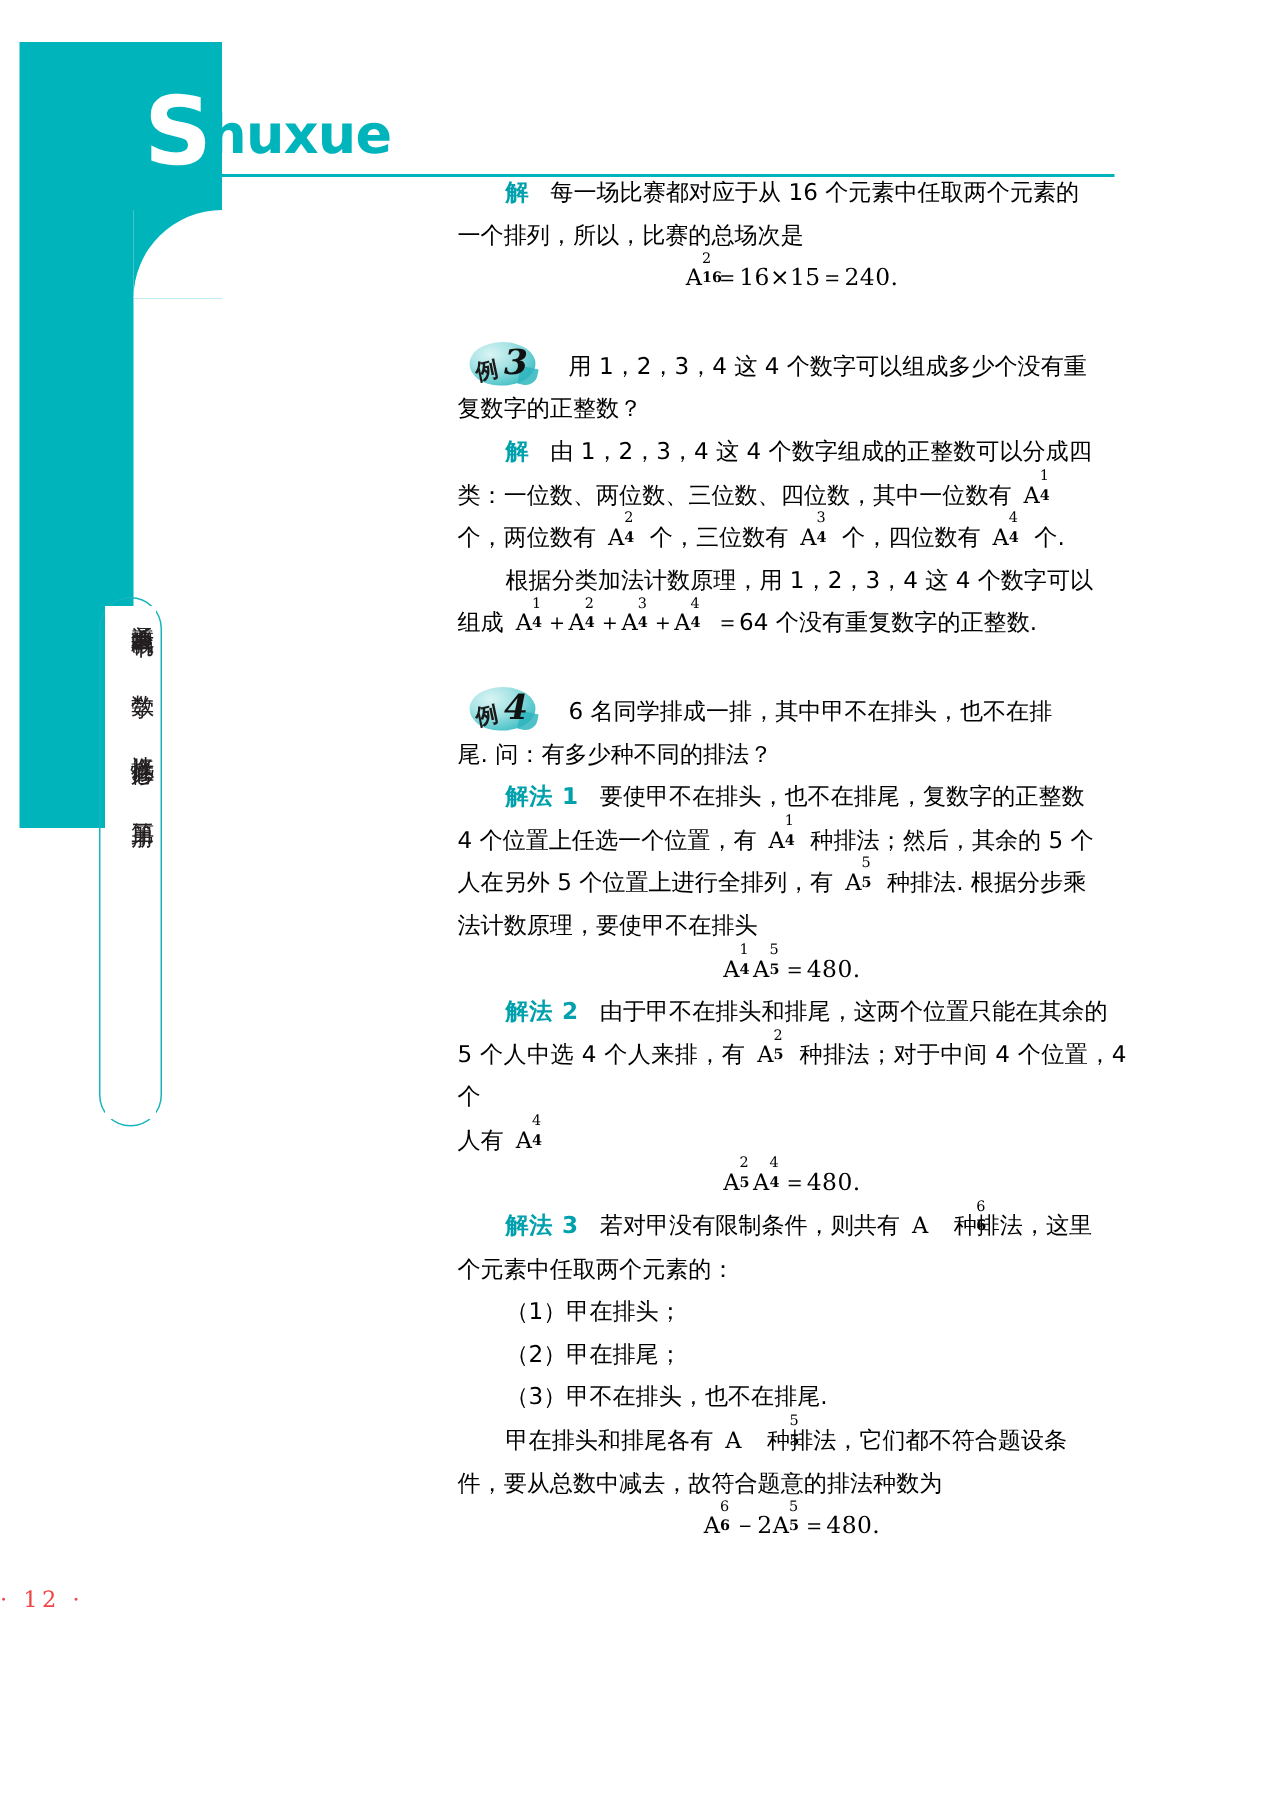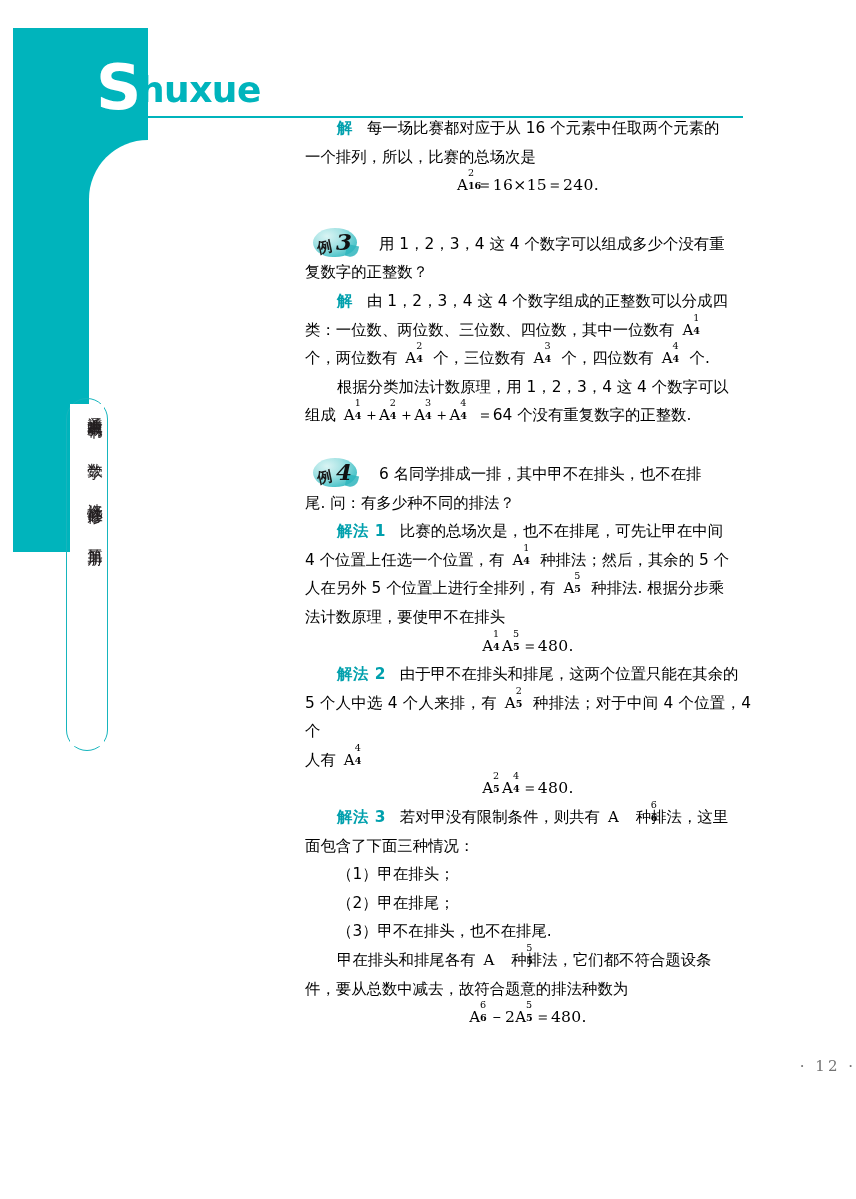--- a/index.html
+++ b/index.html
@@ -237,24 +237,24 @@
     color: #111111;
     line-height: 1;
   }
 
   
   .pagenum {
     position: absolute;
     left: 0;
     top: 1057px;
     width: 856px;
-    text-align: right;
+    text-align: left;
     font-family: "DejaVu Serif", "Liberation Serif", serif;
     font-size: 15px;
-    color: #737373;
+    color: #ef4444;
     letter-spacing: 3px;
   }
 </style>
 </head>
 <body>
 
 <div id="page">
 
   <div class="teal-wide"></div>
   <div class="teal-tall"></div>
@@ -276,33 +276,33 @@
     <p class="para">复数字的正整数？</p>
     <p class="para indent"><span class="label-jie">解</span><span class="spc"></span><span>由 1，2，3，4 这 4 个数字组成的正整数可以分成四</span></p>
     <p class="para"><span>类：一位数、两位数、三位数、四位数，其中一位数有</span><span class="spc-s"></span><span class="mA"><span class="base">A</span><span class="ss"><span class="sup">1</span><span class="sub">4</span></span></span></p>
     <p class="para"><span>个，两位数有</span><span class="spc-s"></span><span class="mA"><span class="base">A</span><span class="ss"><span class="sup">2</span><span class="sub">4</span></span></span><span class="spc-s"></span><span>个，三位数有</span><span class="spc-s"></span><span class="mA"><span class="base">A</span><span class="ss"><span class="sup">3</span><span class="sub">4</span></span></span><span class="spc-s"></span><span>个，四位数有</span><span class="spc-s"></span><span class="mA"><span class="base">A</span><span class="ss"><span class="sup">4</span><span class="sub">4</span></span></span><span class="spc-s"></span><span>个.</span></p>
     <p class="para indent">根据分类加法计数原理，用 1，2，3，4 这 4 个数字可以</p>
     <p class="para"><span>组成</span><span class="spc-s"></span><span class="mA"><span class="base">A</span><span class="ss"><span class="sup">1</span><span class="sub">4</span></span></span><span>＋</span><span class="mA"><span class="base">A</span><span class="ss"><span class="sup">2</span><span class="sub">4</span></span></span><span>＋</span><span class="mA"><span class="base">A</span><span class="ss"><span class="sup">3</span><span class="sub">4</span></span></span><span>＋</span><span class="mA"><span class="base">A</span><span class="ss"><span class="sup">4</span><span class="sub">4</span></span></span><span class="spc-s"></span><span>＝64 个没有重复数字的正整数.</span></p>
 
     <p class="para gap-lg"><span class="spc-s"></span><span class="ex-badge"><span class="bubble"></span><span class="tail"></span><span class="li">例</span><span class="num">4</span></span><span class="spc"></span><span>6 名同学排成一排，其中甲不在排头，也不在排</span></p>
     <p class="para">尾. 问：有多少种不同的排法？</p>
 
-    <p class="para indent"><span class="label-jie">解法 1</span><span class="spc"></span><span>比赛的总场次是，也不在排尾，可先让甲在中间</span></p>
+    <p class="para indent"><span class="label-jie">解法 1</span><span class="spc"></span><span>要使甲不在排头，也不在排尾，复数字的正整数</span></p>
     <p class="para"><span>4 个位置上任选一个位置，有</span><span class="spc-s"></span><span class="mA"><span class="base">A</span><span class="ss"><span class="sup">1</span><span class="sub">4</span></span></span><span class="spc-s"></span><span>种排法；然后，其余的 5 个</span></p>
     <p class="para"><span>人在另外 5 个位置上进行全排列，有</span><span class="spc-s"></span><span class="mA"><span class="base">A</span><span class="ss"><span class="sup">5</span><span class="sub">5</span></span></span><span class="spc-s"></span><span>种排法. 根据分步乘</span></p>
     <p class="para">法计数原理，要使甲不在排头</p>
     <p class="para display-math"><span class="mA"><span class="base">A</span><span class="ss"><span class="sup">1</span><span class="sub">4</span></span></span><span class="mA"><span class="base">A</span><span class="ss"><span class="sup">5</span><span class="sub">5</span></span></span><span>＝480.</span></p>
 
     <p class="para indent"><span class="label-jie">解法 2</span><span class="spc"></span><span>由于甲不在排头和排尾，这两个位置只能在其余的</span></p>
     <p class="para"><span>5 个人中选 4 个人来排，有</span><span class="spc-s"></span><span class="mA"><span class="base">A</span><span class="ss"><span class="sup">2</span><span class="sub">5</span></span></span><span class="spc-s"></span><span>种排法；对于中间 4 个位置，4 个</span></p>
     <p class="para"><span>人有</span><span class="spc-s"></span><span class="mA"><span class="base">A</span><span class="ss"><span class="sup">4</span><span class="sub">4</span></span></span><span class="spc-s"></span></p>
     <p class="para display-math"><span class="mA"><span class="base">A</span><span class="ss"><span class="sup">2</span><span class="sub">5</span></span></span><span class="mA"><span class="base">A</span><span class="ss"><span class="sup">4</span><span class="sub">4</span></span></span><span>＝480.</span></p>
 
     <p class="para indent"><span class="label-jie">解法 3</span><span class="spc"></span><span>若对甲没有限制条件，则共有</span><span class="spc-s"></span><span class="mA"><span class="base">A</span><span class="ss"><span class="sup">6</span><span class="sub">6</span></span></span><span class="spc-s"></span><span>种排法，这里</span></p>
-    <p class="para">面包含了下面三种情况：</p>
+    <p class="para">个元素中任取两个元素的：</p>
     <p class="para indent">（1）甲在排头；</p>
     <p class="para indent">（2）甲在排尾；</p>
     <p class="para indent">（3）甲不在排头，也不在排尾.</p>
     <p class="para indent"><span>甲在排头和排尾各有</span><span class="spc-s"></span><span class="mA"><span class="base">A</span><span class="ss"><span class="sup">5</span><span class="sub">5</span></span></span><span class="spc-s"></span><span>种排法，它们都不符合题设条</span></p>
     <p class="para">件，要从总数中减去，故符合题意的排法种数为</p>
     <p class="para display-math"><span class="mA"><span class="base">A</span><span class="ss"><span class="sup">6</span><span class="sub">6</span></span></span><span>－2</span><span class="mA"><span class="base">A</span><span class="ss"><span class="sup">5</span><span class="sub">5</span></span></span><span>＝480.</span></p>
 
   </div>
 
   <div class="pagenum">· 12 ·</div>

